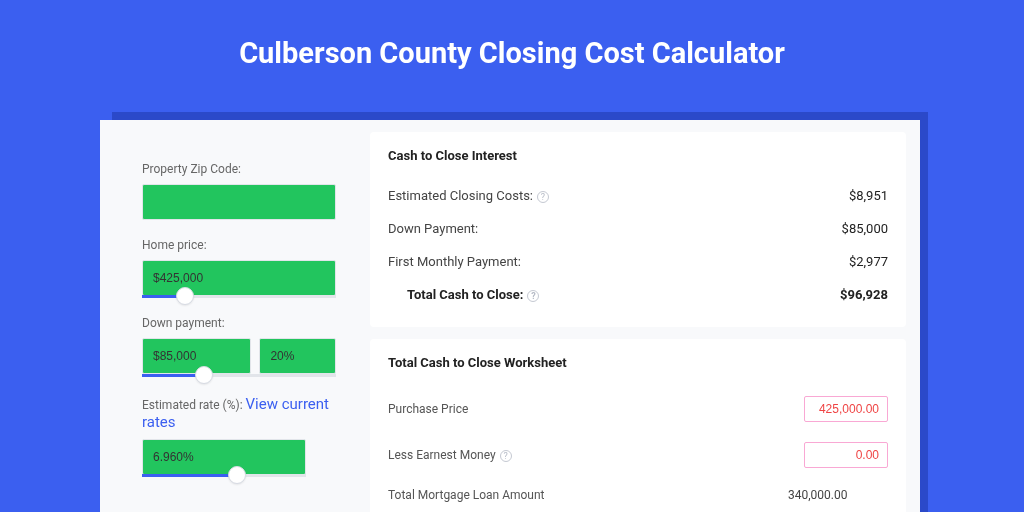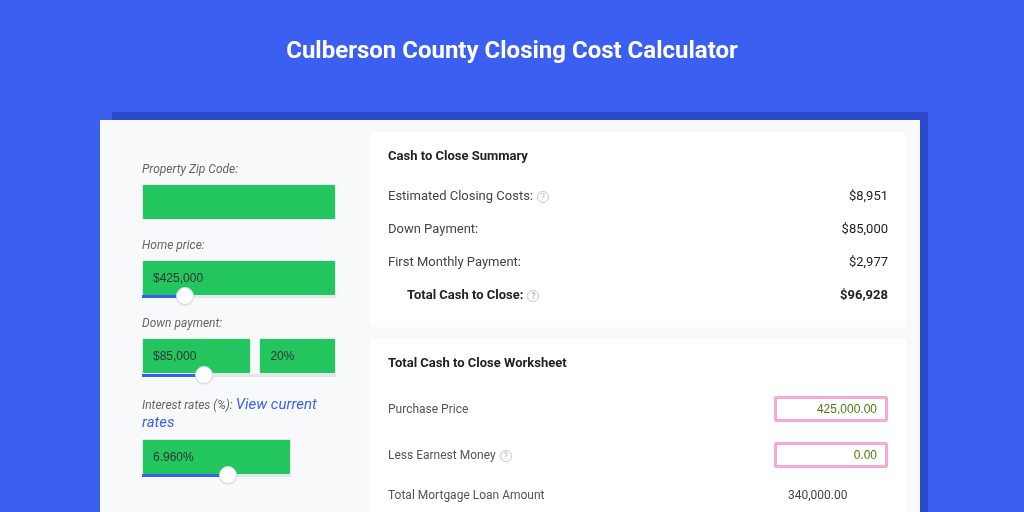--- a/index.html
+++ b/index.html
@@ -6,21 +6,21 @@
   body {
     font-family: -apple-system, BlinkMacSystemFont, "Segoe UI", Roboto, Arial, sans-serif;
     background: #3b5ff0;
     width: 1024px;
     height: 512px;
     overflow: hidden;
     position: relative;
   }
   .page-title {
     color: #fff;
-    font-size: 24px;
+    font-size: 29px;
     font-weight: 700;
     text-align: center;
     padding: 36px 0 28px 0;
   }
   .card-shadow {
     position: absolute;
     left: 112px;
     top: 112px;
     width: 816px;
     height: 430px;
@@ -35,21 +35,21 @@
     background: #f8f9fb;
     display: flex;
   }
   .left-col {
     width: 260px;
     padding: 42px 24px 0 42px;
     font-size: 12px;
     color: #555;
   }
   .field { margin-bottom: 18px; }
-  .field-label { font-size: 12px; color: #666; margin-bottom: 8px; display: block; font-style: italic; }
+  .field-label { font-size: 12px; color: #666; margin-bottom: 8px; display: block; }
   .text-input {
     width: 100%;
     height: 36px;
     background: #22c55e;
     border: 1px solid #e2e5ea;
     border-radius: 2px;
     padding: 0 10px;
     font-size: 12px;
     color: #333;
   }
@@ -74,21 +74,21 @@
     background: #fff;
     border: 1px solid #d7dbe3;
     border-radius: 50%;
     top: -8px;
     box-shadow: 0 1px 2px rgba(0,0,0,0.08);
   }
   .two-inputs { display: flex; gap: 8px; }
   .two-inputs .text-input:first-child { flex: 1.6; }
   .two-inputs .text-input:last-child { flex: 1; }
   .link { color: #3b5ff0; font-size: 15px; }
-  .narrow { width: 149px; }
+  .narrow { width: 164px; }
 
   .right-col {
     flex: 1;
     padding: 12px 14px 0 10px;
   }
   .panel {
     background: #fff;
     border-radius: 4px;
     padding: 16px 18px;
     margin-bottom: 12px;
@@ -124,28 +124,28 @@
   }
   .ws-row {
     display: flex;
     justify-content: space-between;
     align-items: center;
     font-size: 12px;
     color: #555;
     padding: 10px 0;
   }
   .ws-input {
-    width: 114px;
+    width: 84px;
     height: 26px;
-    border: 3px solid #f9a8d4;
+    border: 1px solid #f9a8d4;
     border-radius: 2px;
     text-align: right;
     padding: 0 8px;
     font-size: 12px;
-    color: #4d7c0f;
+    color: #ef4444;
     background: #fff;
   }
   .ws-val {
     width: 100px;
     text-align: left;
     font-size: 12px;
     color: #444;
     padding-right: 8px;
   }
 </style>
@@ -183,38 +183,38 @@
         <input class="text-input" value="20%" style="">
       </div>
       <div class="slider-track" style="margin-top:0">
         <div class="slider-fill" style="width:32%"></div>
         <div class="slider-thumb" style="left:calc(32% - 9px)"></div>
       </div>
     </div>
 
     <div class="field">
       <label class="field-label">
-        <span>Interest rates (%):</span>
+        <span>Estimated rate (%):</span>
         <a class="link">View current rates</a>
       </label>
       <div class="slider-wrap narrow">
         <input class="text-input" value="6.960%" style="">
         <div class="slider-track">
           <div class="slider-fill" style="width:58%"></div>
           <div class="slider-thumb" style="left:calc(58% - 9px)"></div>
         </div>
       </div>
     </div>
 
   </div>
 
   <div class="right-col">
 
     <div class="panel">
-      <h3>Cash to Close Summary</h3>
+      <h3>Cash to Close Interest</h3>
       <div id="summary-rows">
           <div class="row">
             <span>Estimated Closing Costs:<span class="help">?</span></span>
             <span class="val">$8,951</span>
           </div>
           <div class="row">
             <span>Down Payment:</span>
             <span class="val">$85,000</span>
           </div>
           <div class="row">

